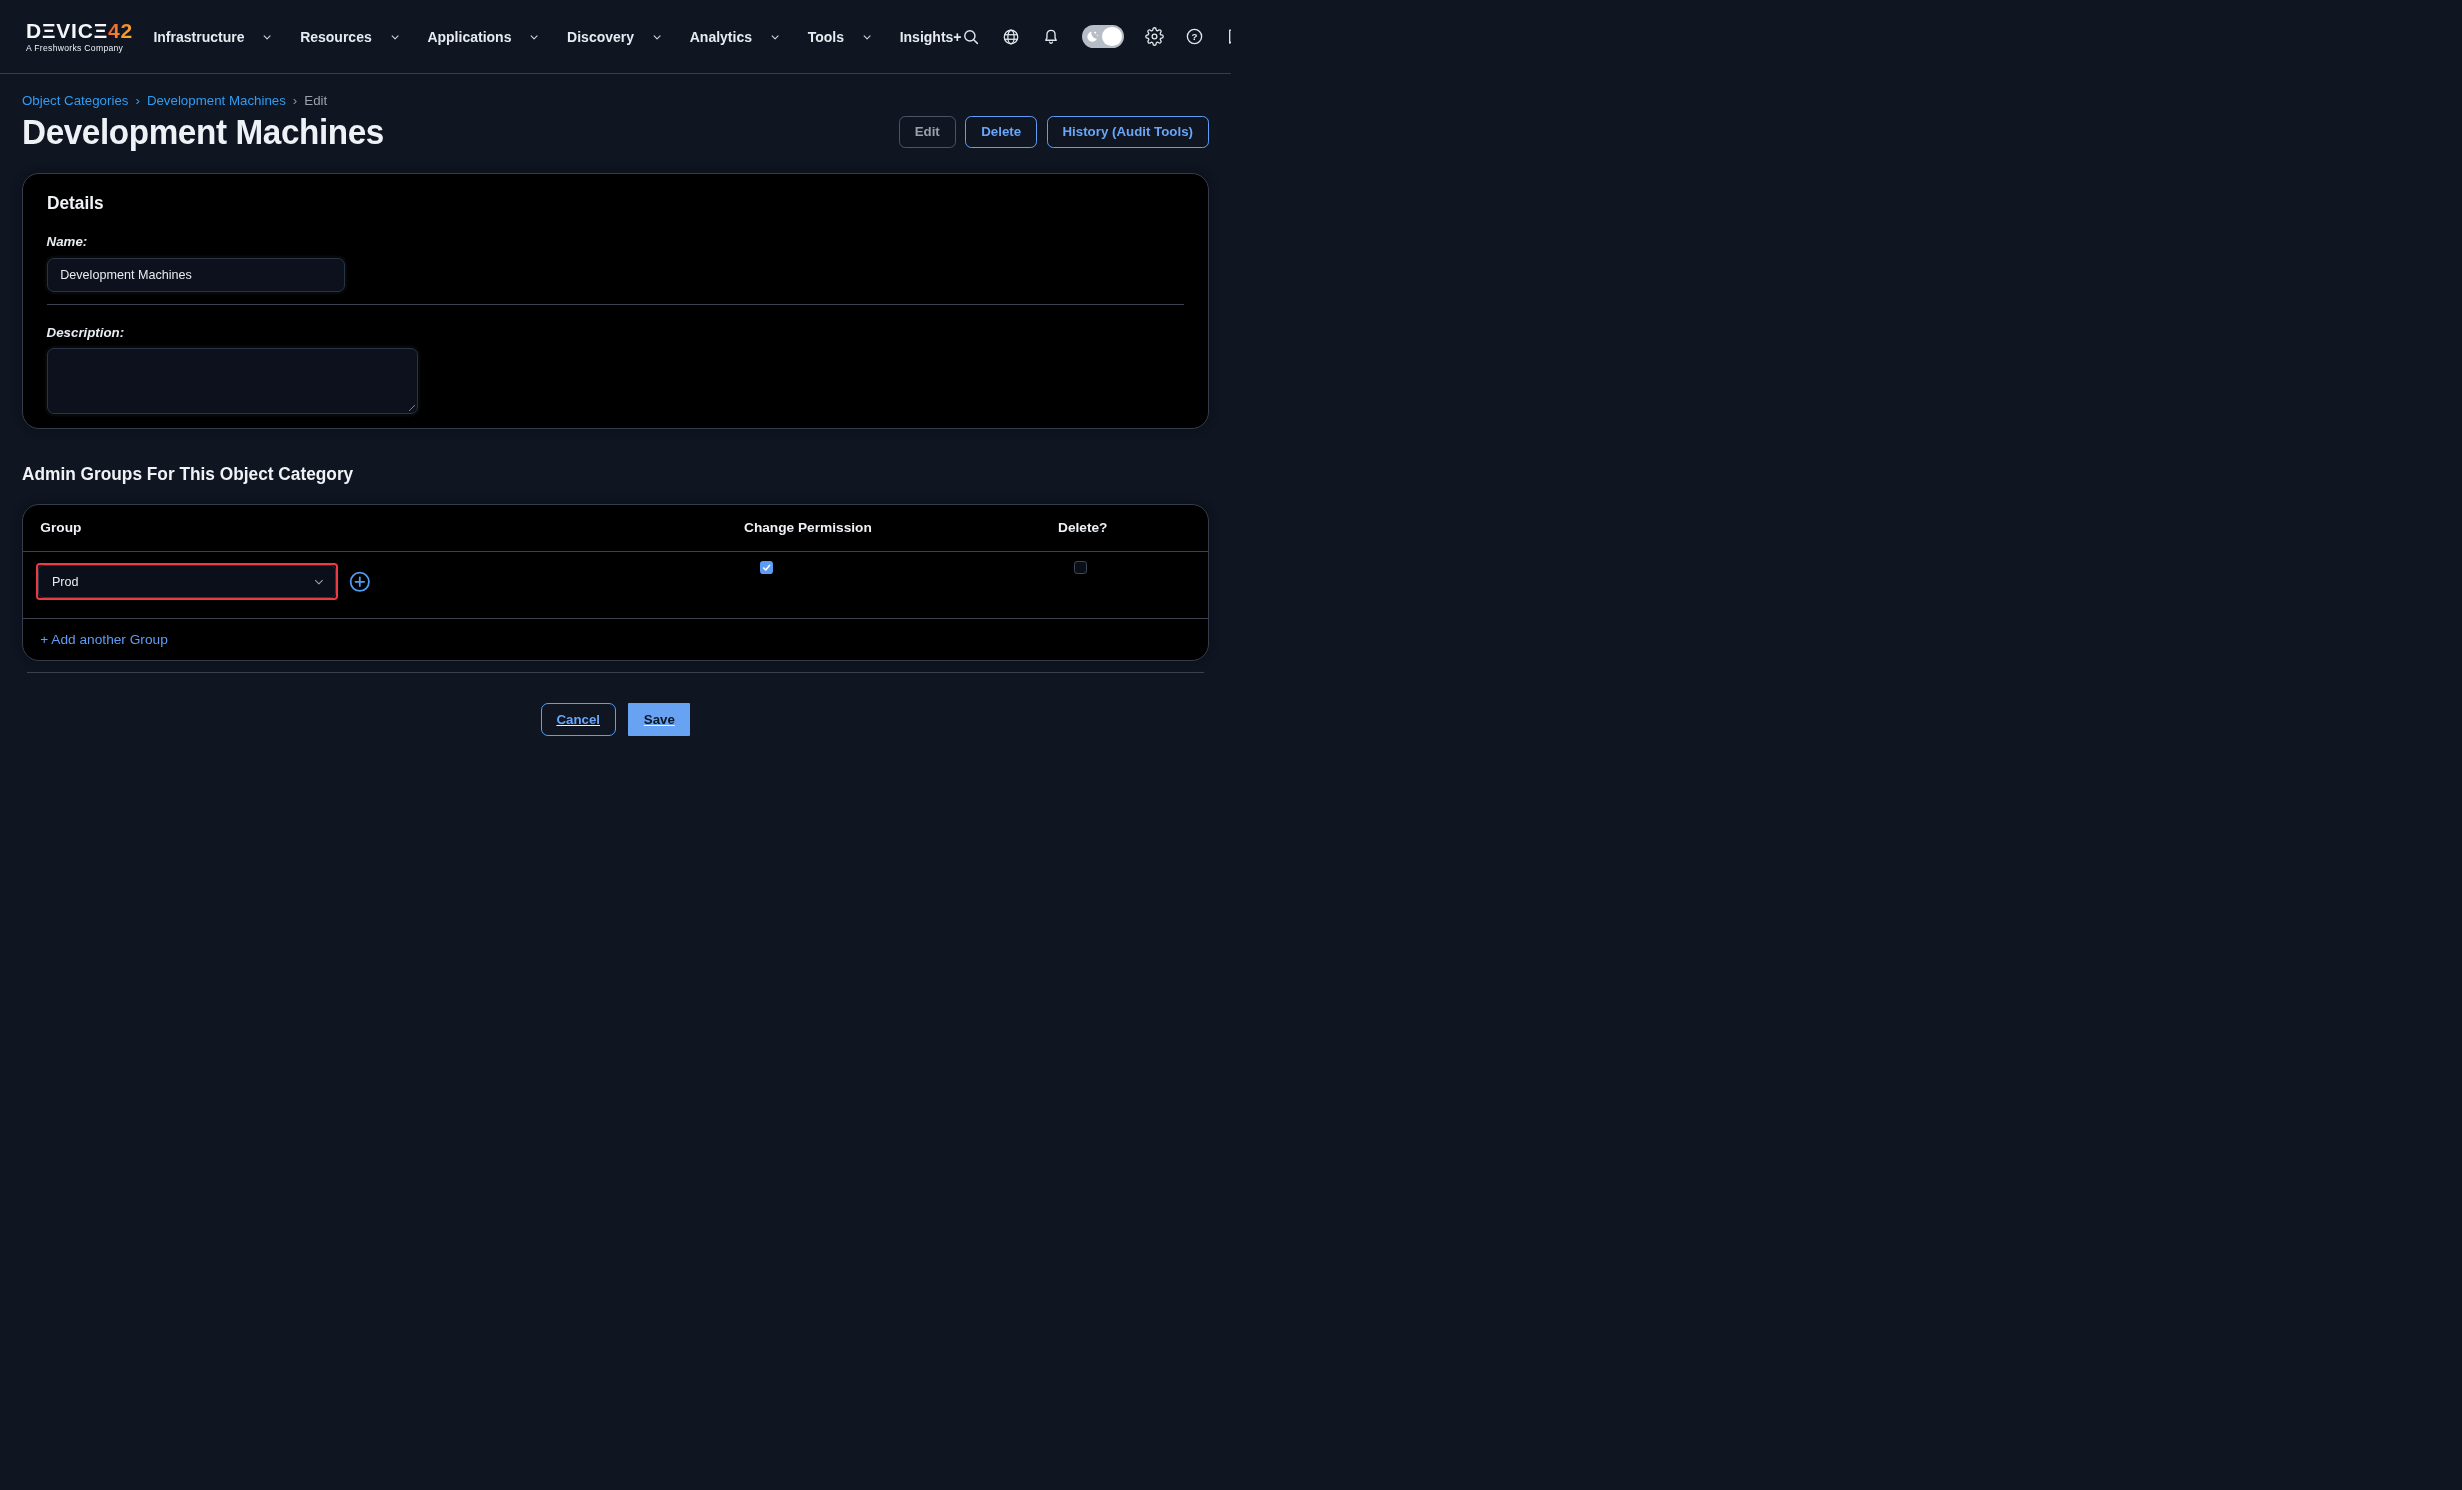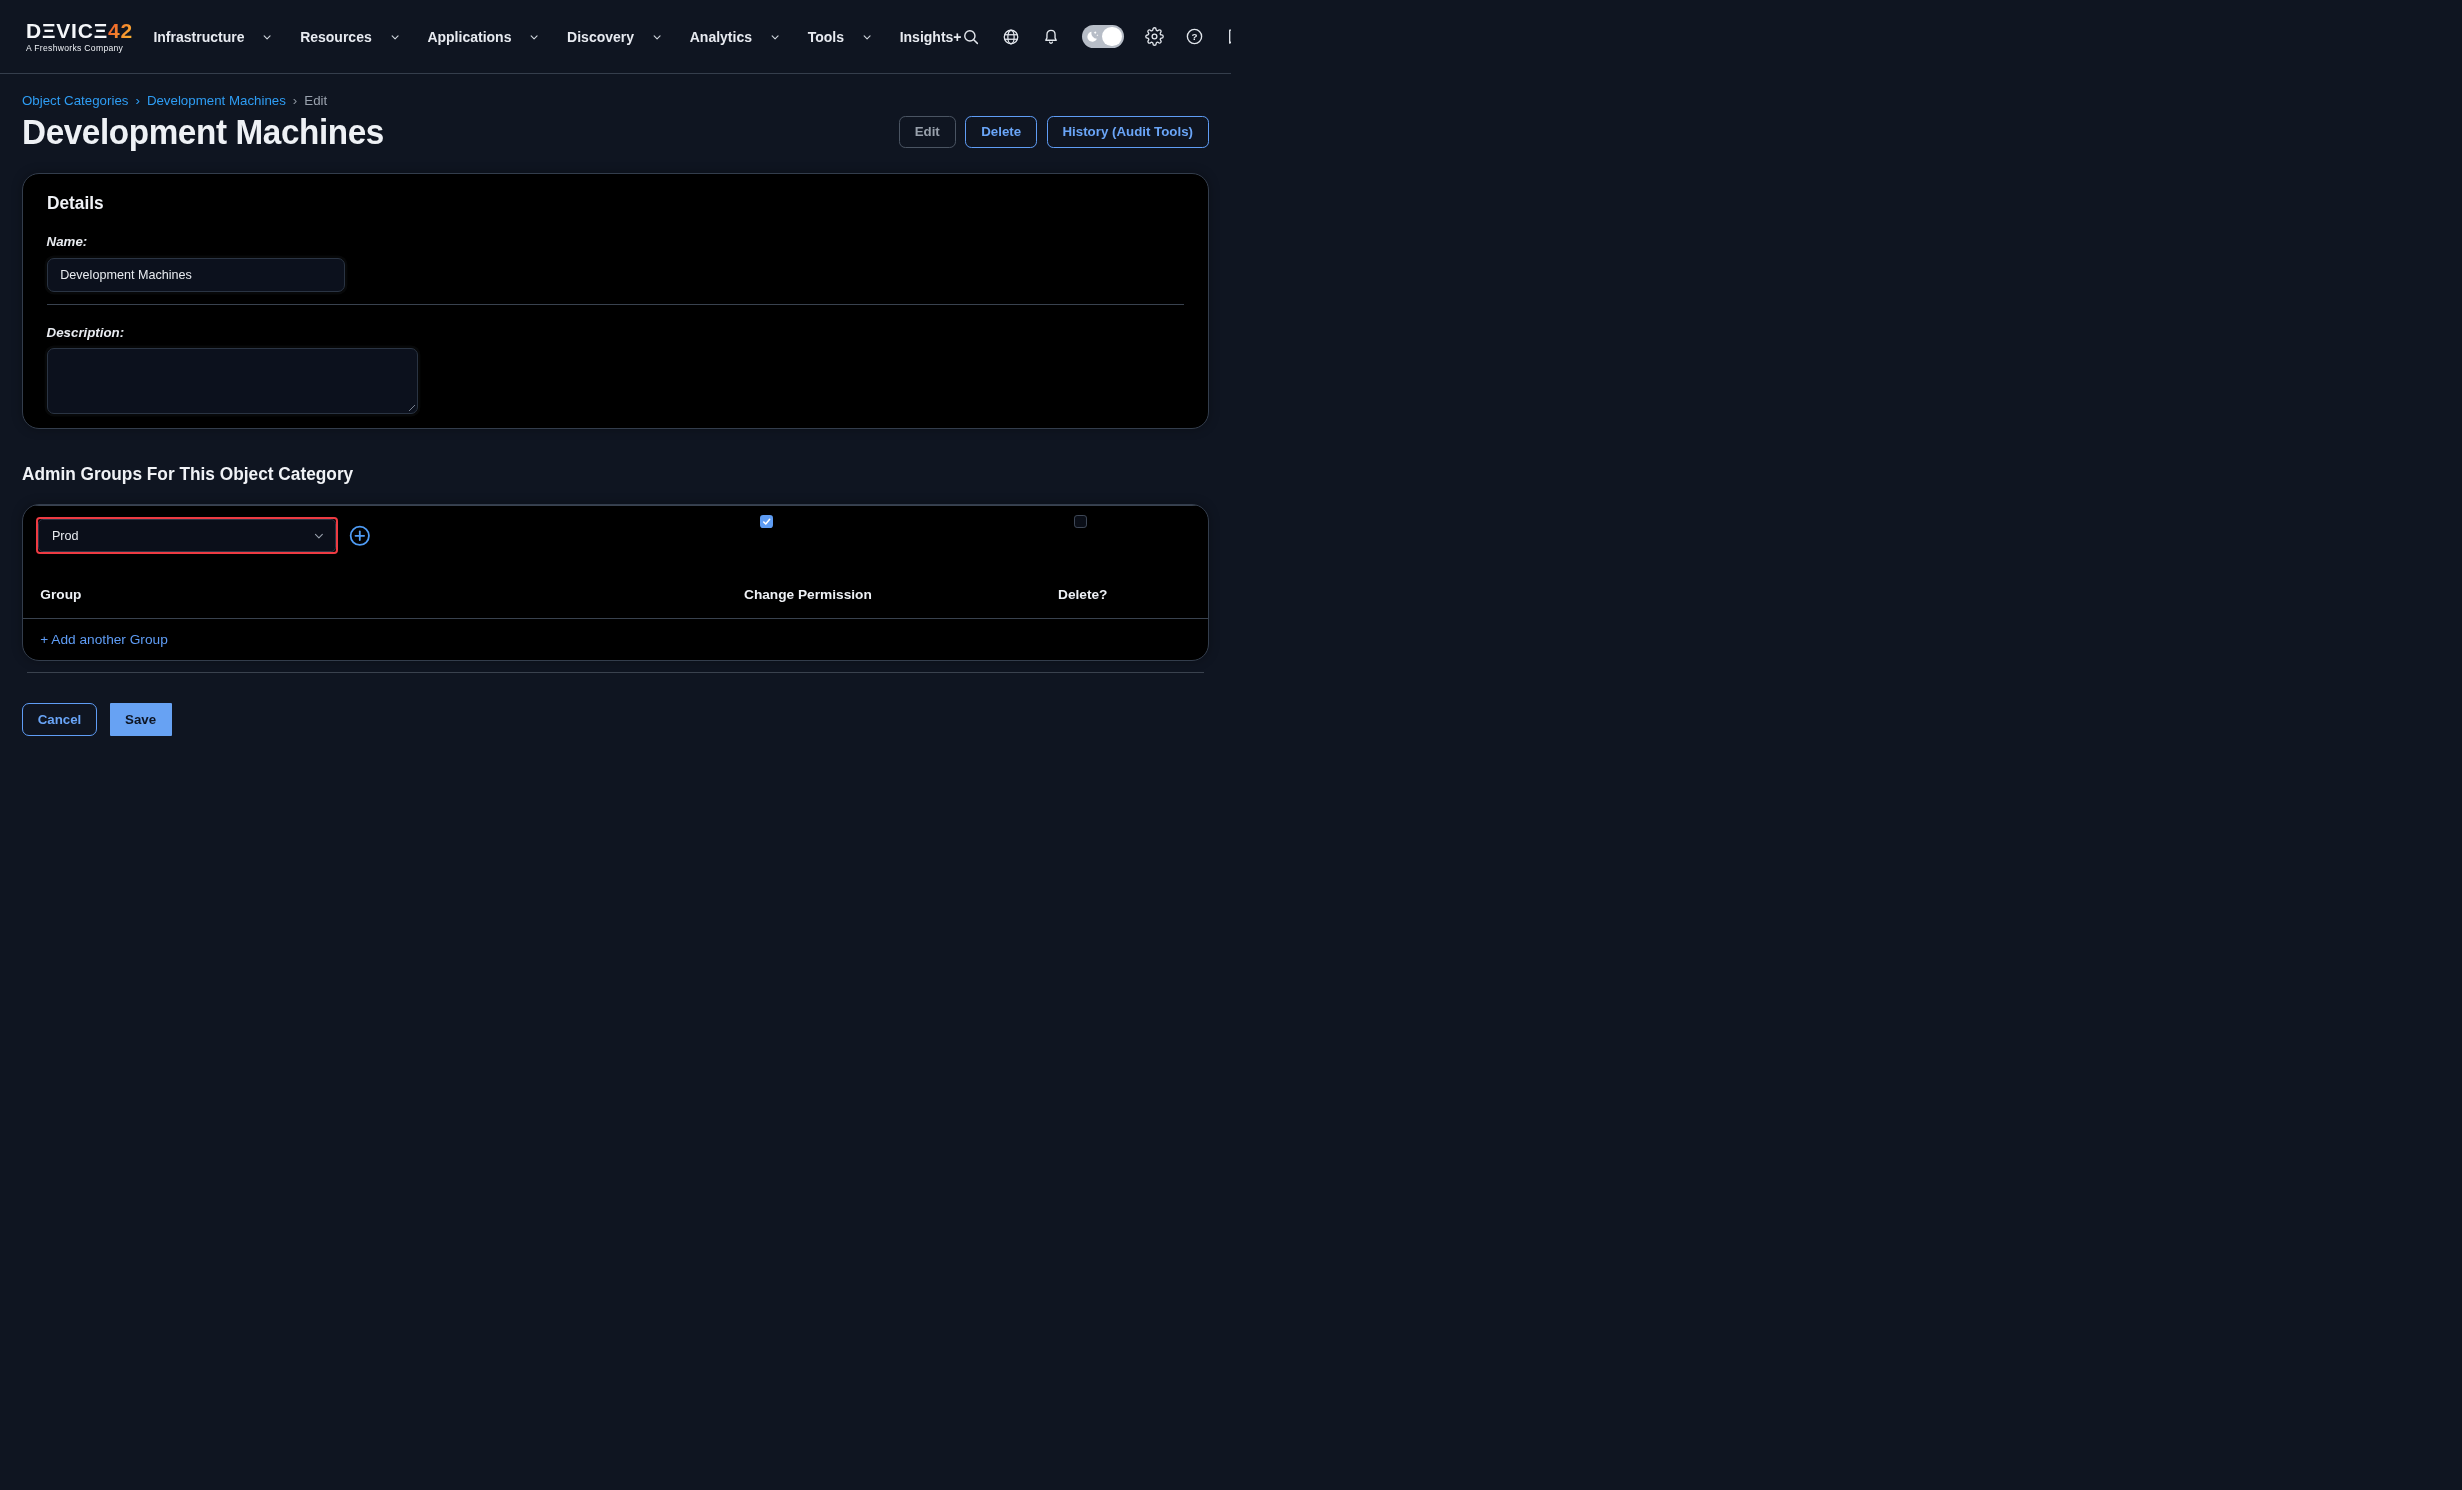--- a/index.html
+++ b/index.html
@@ -104,21 +104,21 @@
   .check-cell { padding-left:38px; margin-top:9.4px; }
   .checkbox { width:12.6px; height:12.6px; border-radius:3.1px; cursor:pointer; display:flex; align-items:center; justify-content:center; }
   .checkbox.checked { background:#5e9cf3; }
   .checkbox.unchecked { background:#0a0e17; border:1.6px solid #3f4857; }
   .tbl-footer { height:42px; border-top:0.8px solid #39424f; display:flex; align-items:center; padding-left:17.3px; }
   .add-link { color:#5f9df6; font-size:13.7px; font-weight:500; text-decoration:none; cursor:pointer; }
 
   .page-divider { margin:11px 4.7px 0 4.7px; height:0.8px; background:#3a424e; border:none; }
 
   
-  .footer-actions { margin-top:31px; display:flex; justify-content:flex-start; gap:12.6px; padding-right:0; }
+  .footer-actions { margin-top:31px; display:flex; justify-content:center; gap:12.6px; padding-right:0;text-decoration:underline; }
   .btn-cancel { width:75px; height:33px; border-radius:7px; }
   .btn-save {
     width:62px; height:33px; border-radius:1px; border:none;
     background:#67a2f3; color:#0d1422; font-size:13.3px; font-weight:700;
     font-family:inherit; cursor:pointer;
   }
   svg { display:block; }
 </style>
 </head>
 <body>
@@ -252,20 +252,26 @@
     <div class="field-label">Description:</div>
     <div class="textarea-wrap">
       <textarea class="text-area" style=""></textarea>
       <span class="resize-handle"></span>
     </div>
   </section>
 
   <h2 class="section-heading">Admin Groups For This Object Category</h2>
 
   <section class="card table-card">
+    <div class="tbl-row tbl-head">
+      <div class="th-group">Group</div>
+      <div class="th-pad">Change Permission</div>
+      <div class="th-pad">Delete?</div>
+    </div>
+
     <div class="tbl-row tbl-body">
       <div class="group-cell">
         <div class="select-highlight">
           <div class="select">
             <span>Prod</span>
             <span class="chevron">
               <svg width="11.8" height="11.8" viewBox="0 0 24 24" fill="none" stroke="currentColor" stroke-width="2.2" stroke-linecap="round" stroke-linejoin="round">
                   <polyline points="5 9 12 16 19 9"></polyline>
                 </svg>
             </span>
@@ -284,26 +290,20 @@
           <svg width="9.4" height="9.4" viewBox="0 0 12 12" fill="none" stroke="#ffffff" stroke-width="2" stroke-linecap="round" stroke-linejoin="round">
               <polyline points="2.2 6.4 4.8 9 9.8 3"></polyline>
             </svg>
         </span>
       </div>
       <div class="check-cell">
         <span class="checkbox unchecked"></span>
       </div>
     </div>
 
-    <div class="tbl-row tbl-head">
-      <div class="th-group">Group</div>
-      <div class="th-pad">Change Permission</div>
-      <div class="th-pad">Delete?</div>
-    </div>
-
     <div class="tbl-footer">
       <a class="add-link">+ Add another Group</a>
     </div>
   </section>
 
   <hr class="page-divider">
 
   <div class="footer-actions">
     <button class="btn btn-cancel">Cancel</button>
     <button class="btn-save">Save</button>

